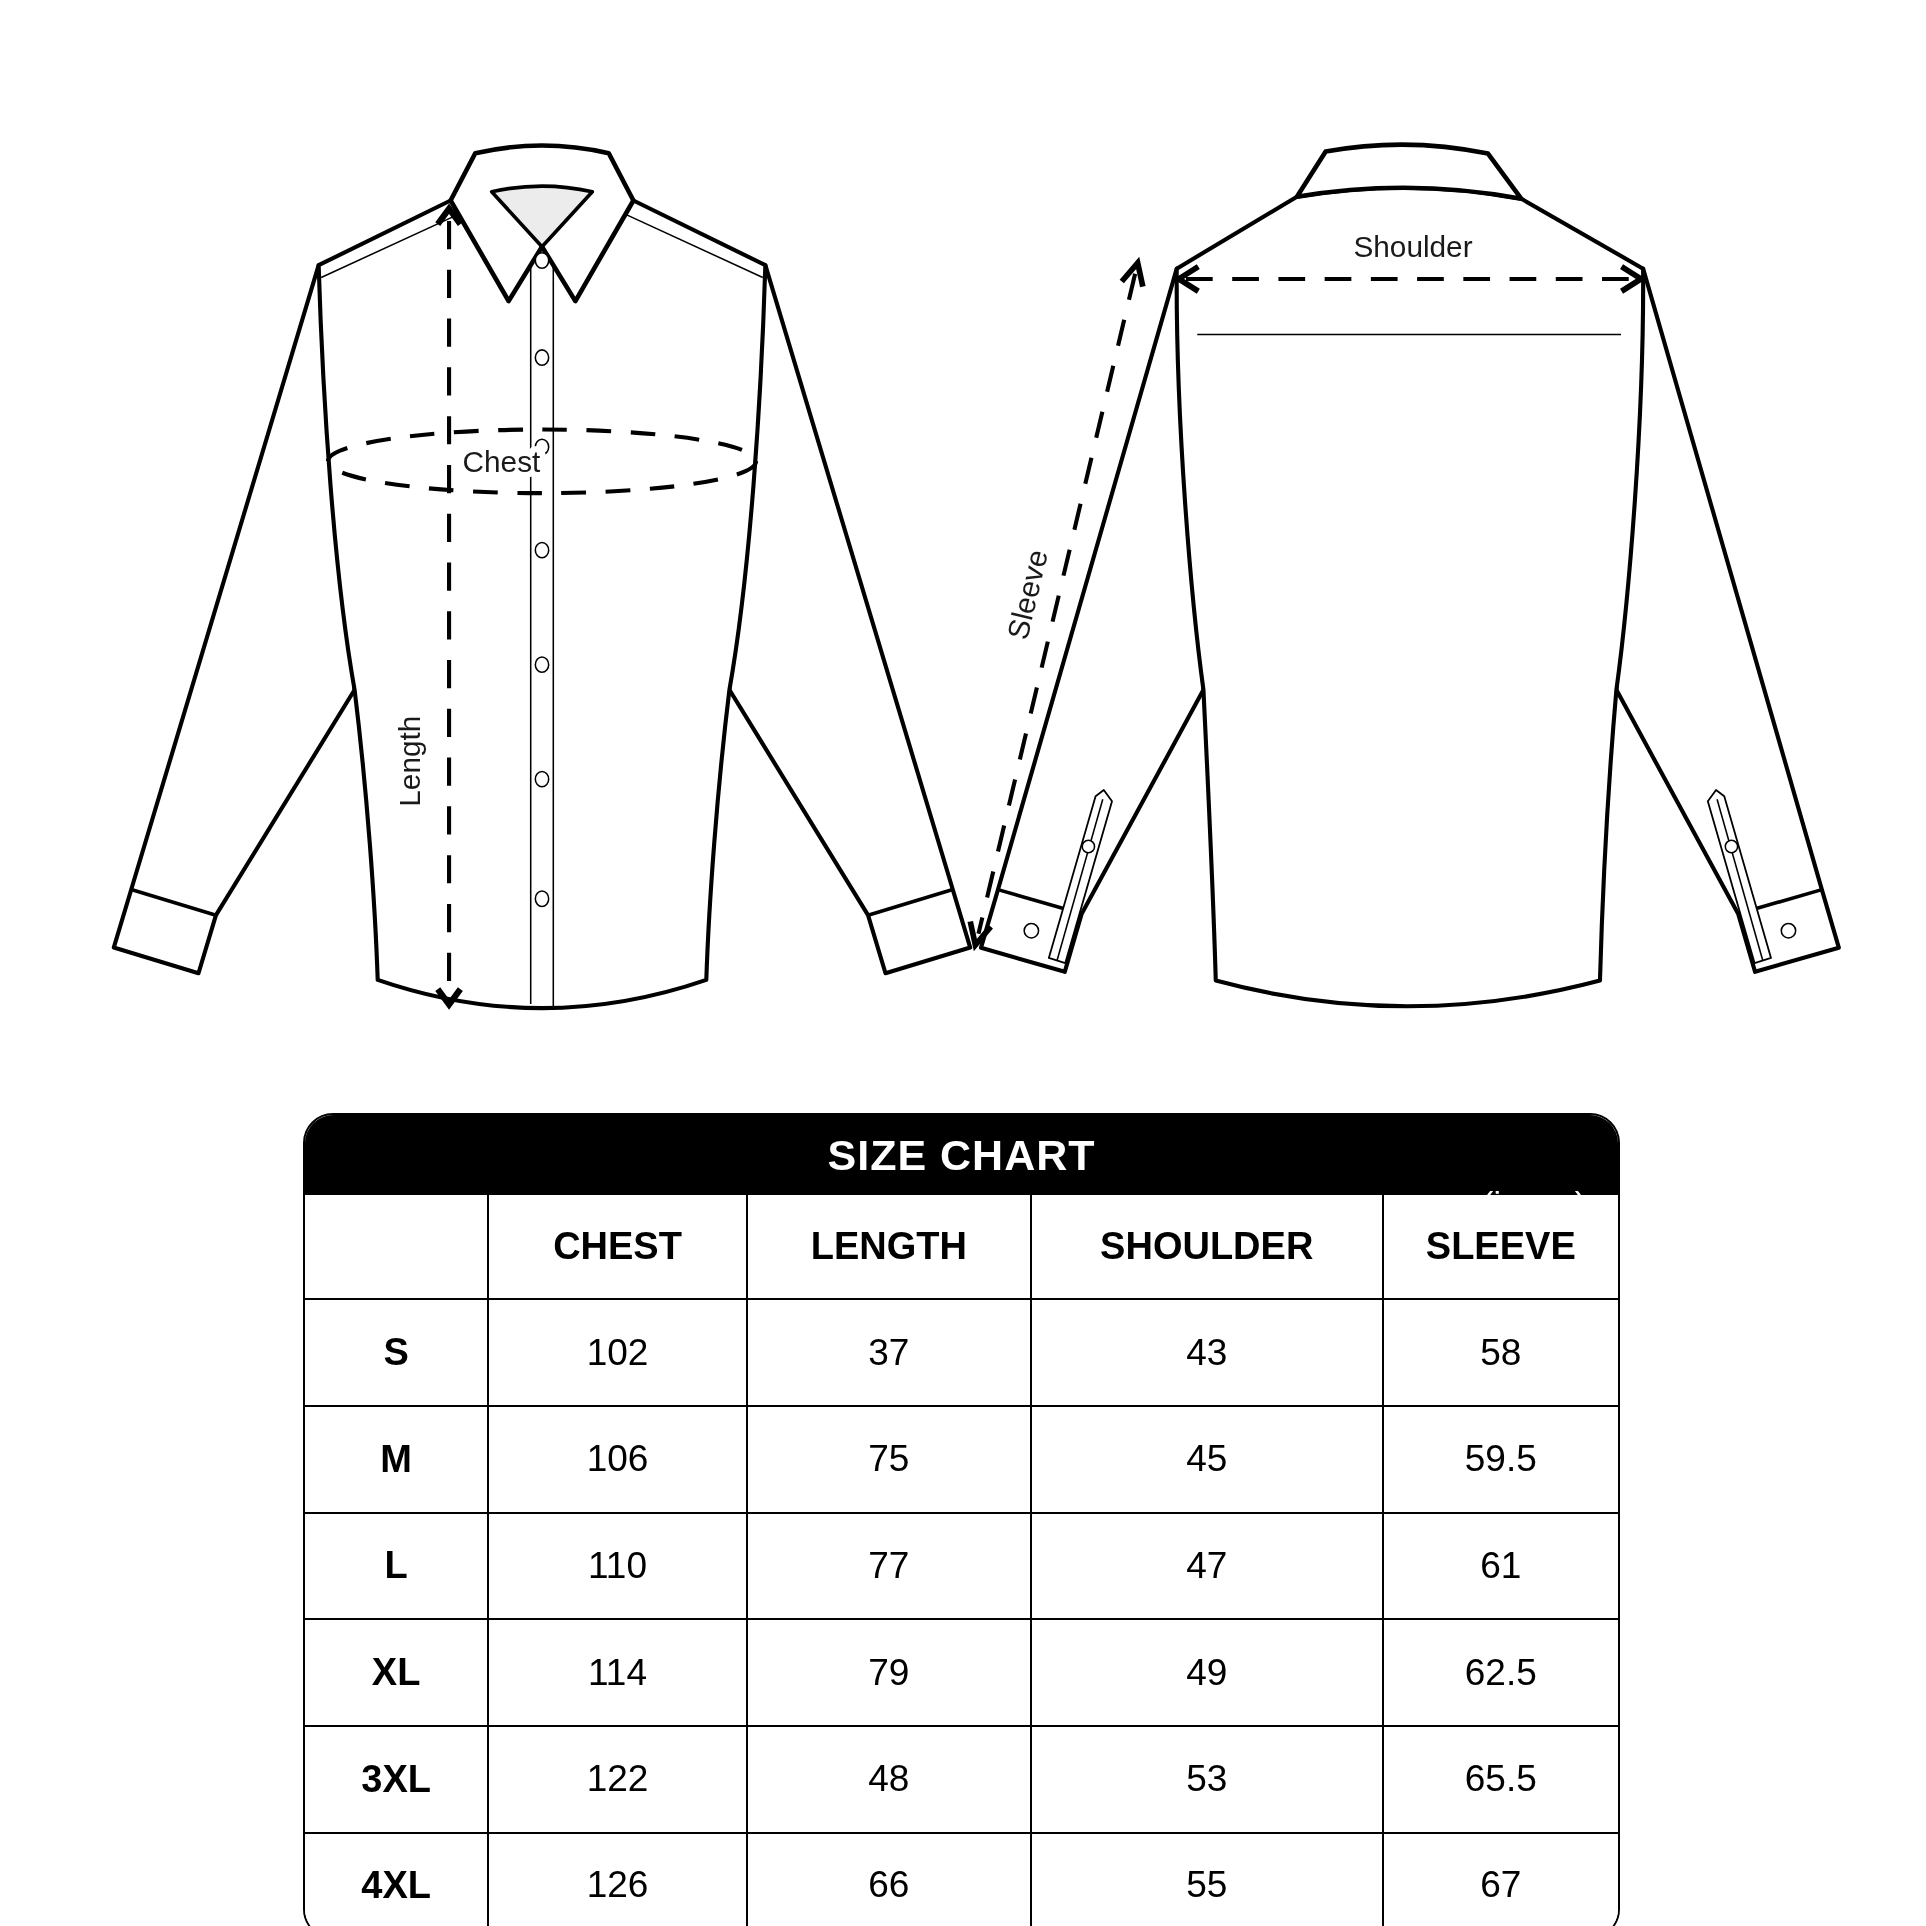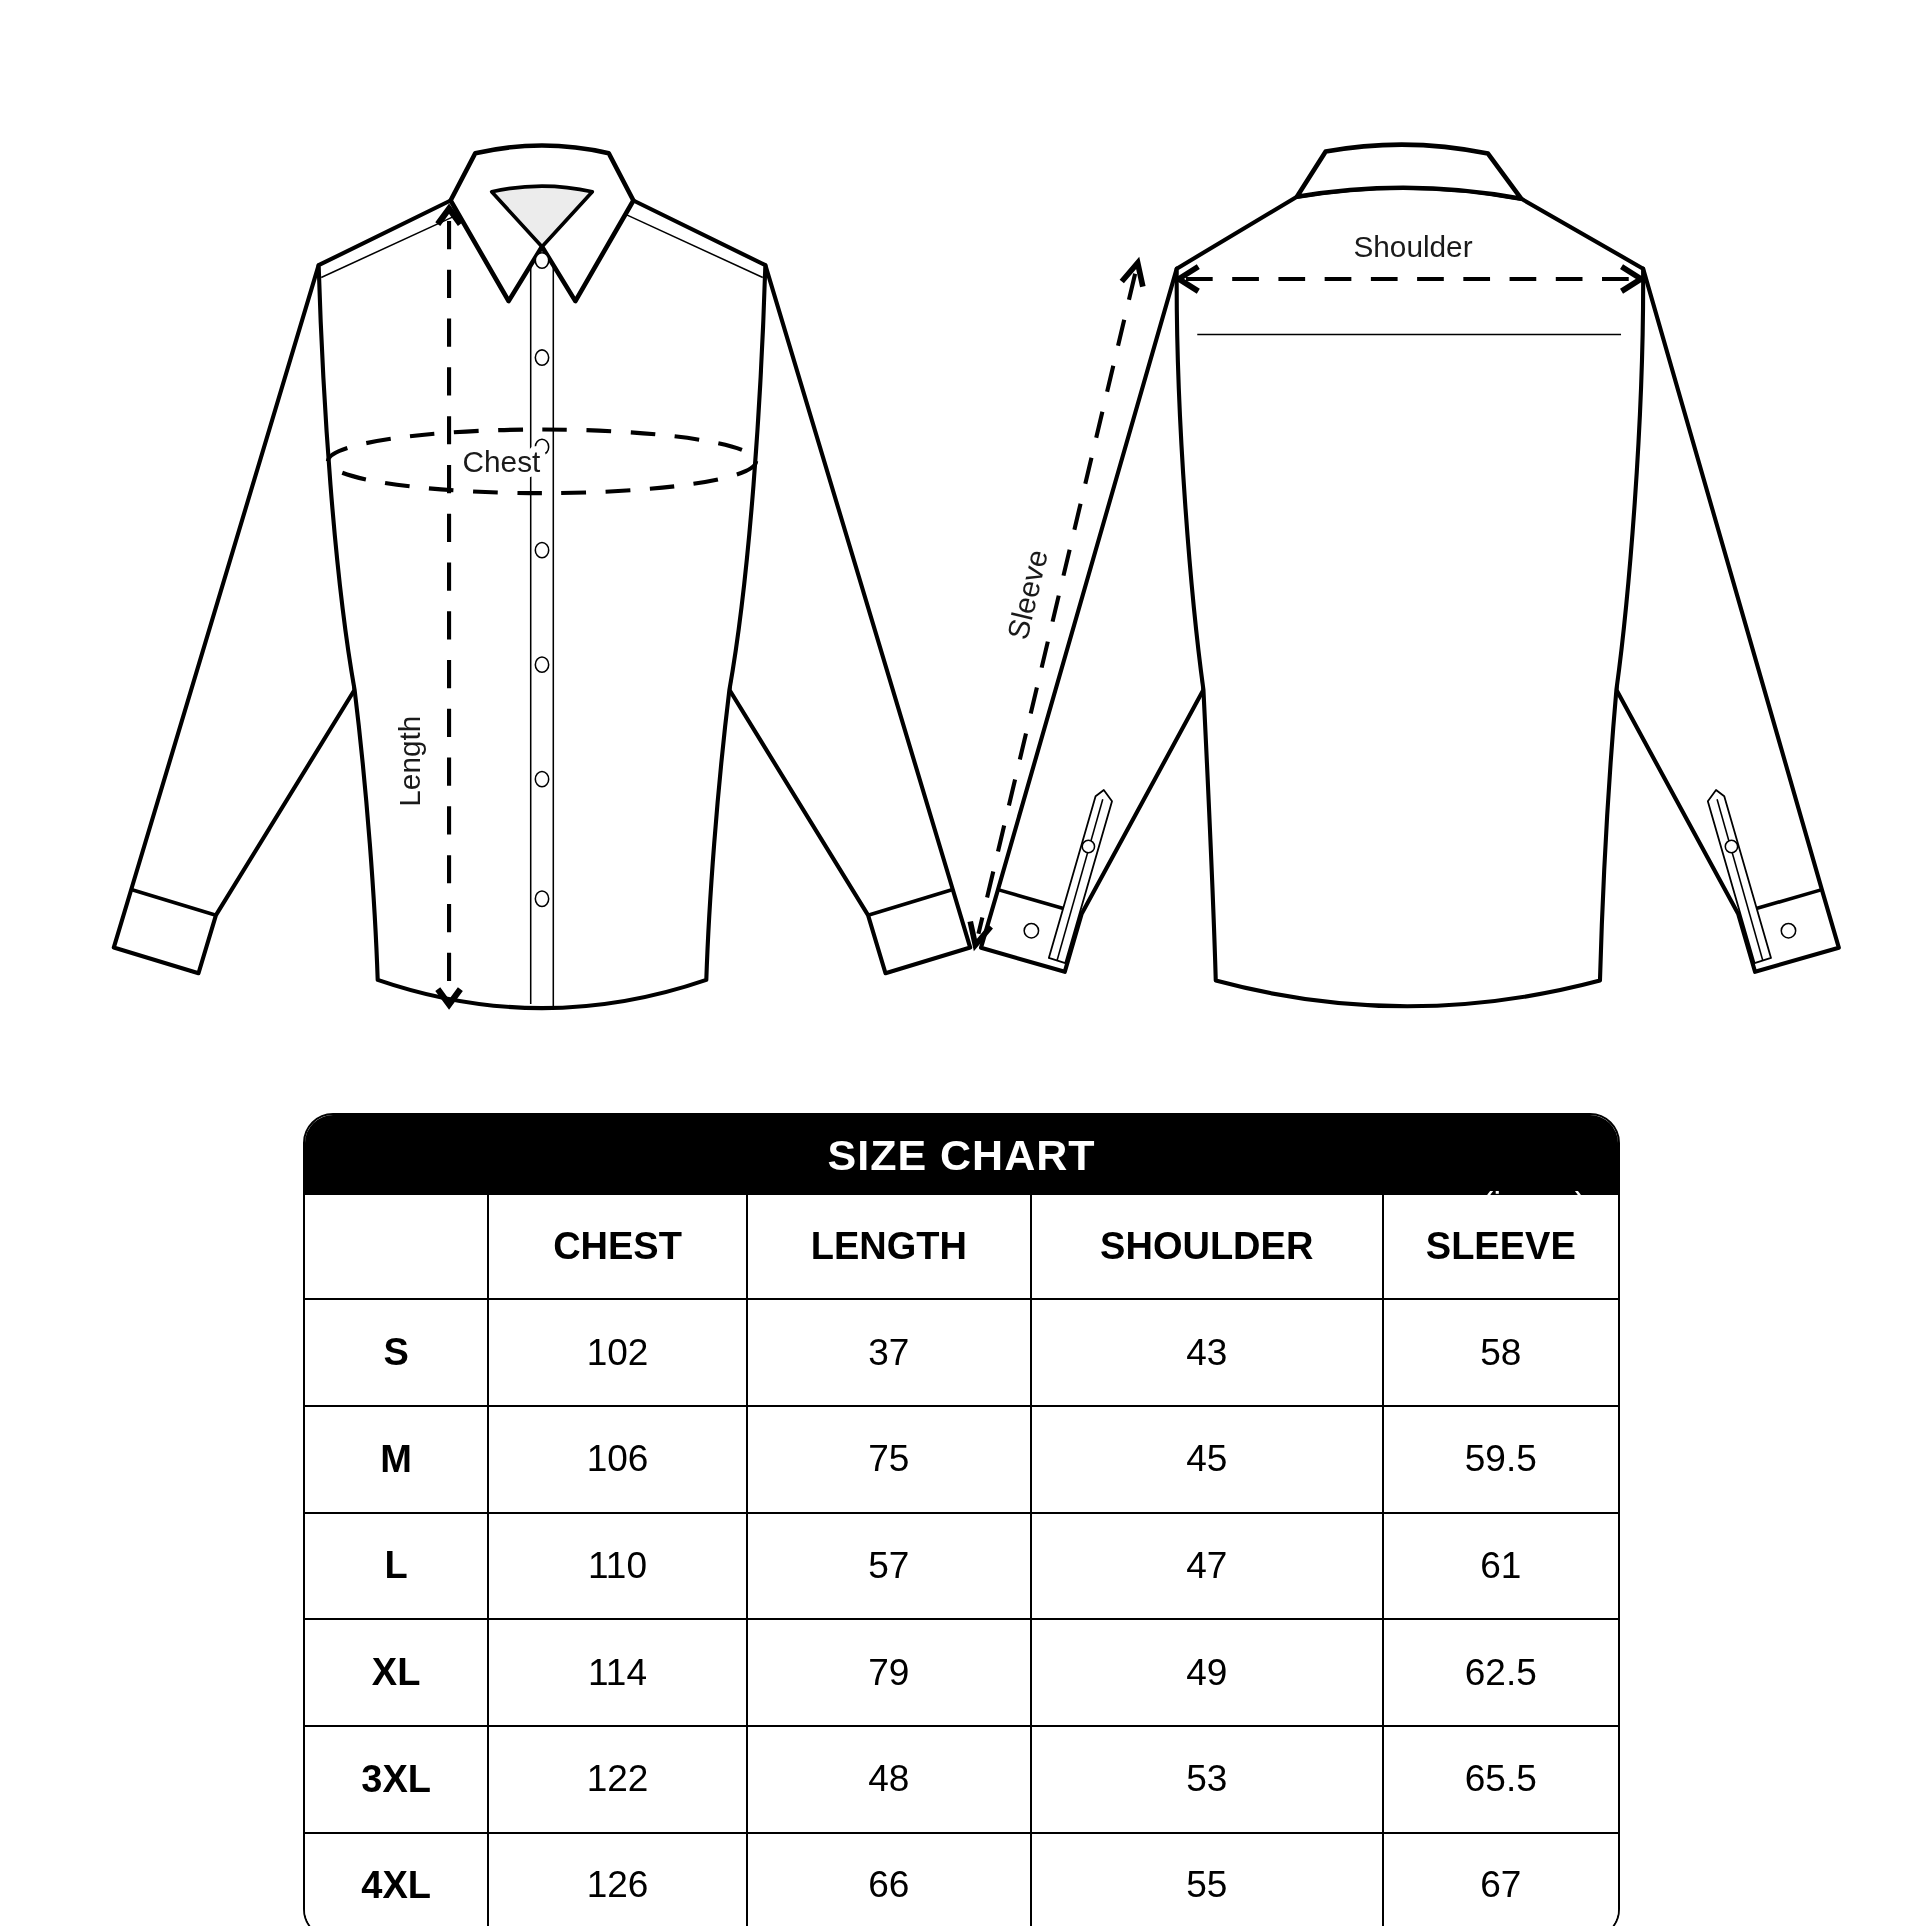--- a/index.html
+++ b/index.html
@@ -177,21 +177,21 @@
       <tr>
         <th>M</th>
         <td>106</td>
         <td>75</td>
         <td>45</td>
         <td>59.5</td>
       </tr>
       <tr>
         <th>L</th>
         <td>110</td>
-        <td>57</td>
+        <td>77</td>
         <td>47</td>
         <td>61</td>
       </tr>
       <tr>
         <th>XL</th>
         <td>114</td>
         <td>79</td>
         <td>49</td>
         <td>62.5</td>
       </tr>

